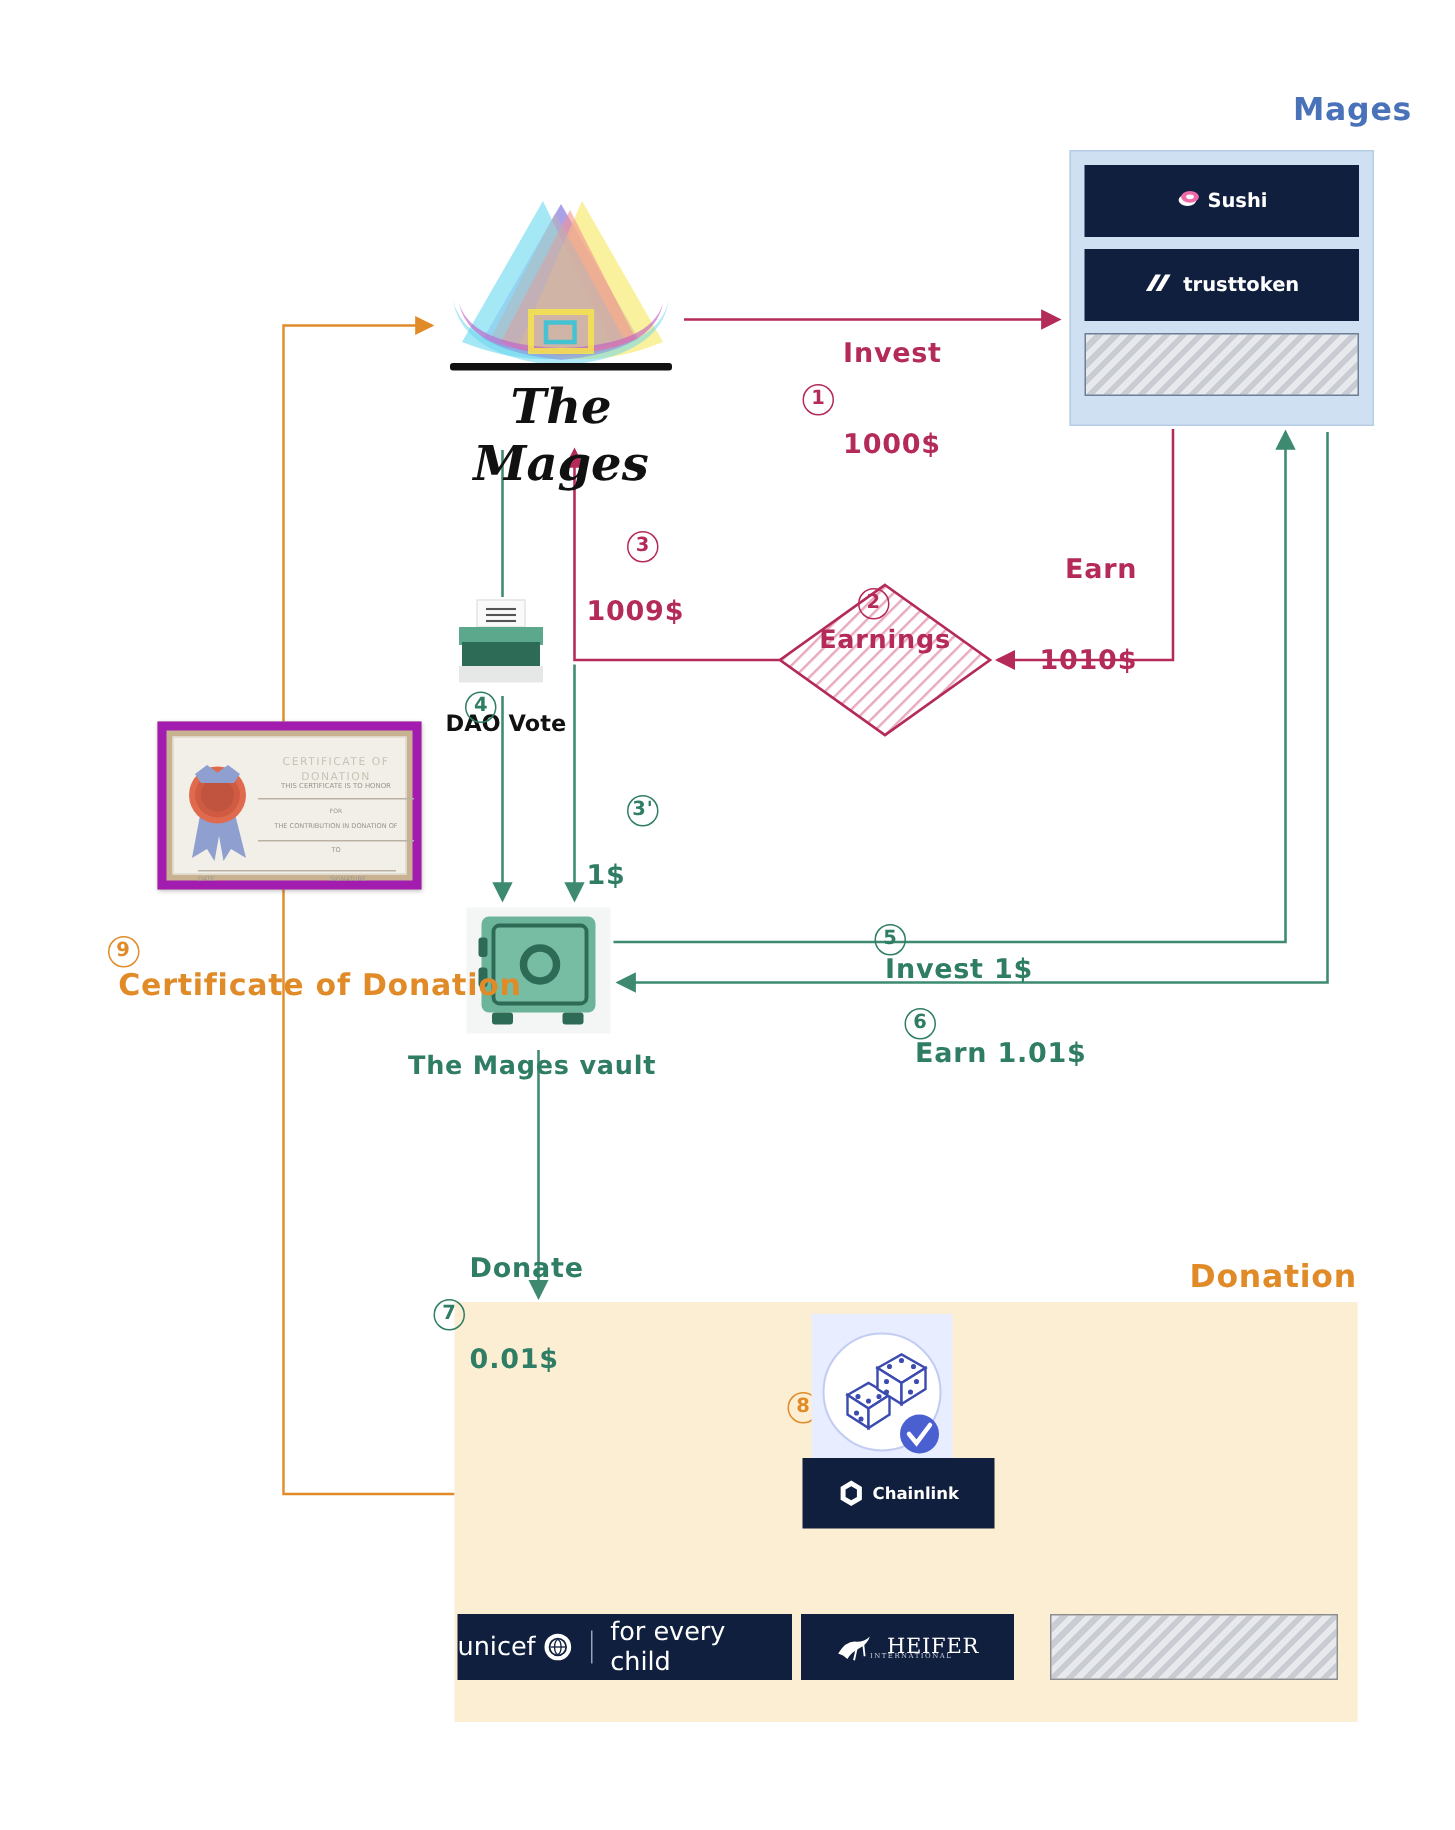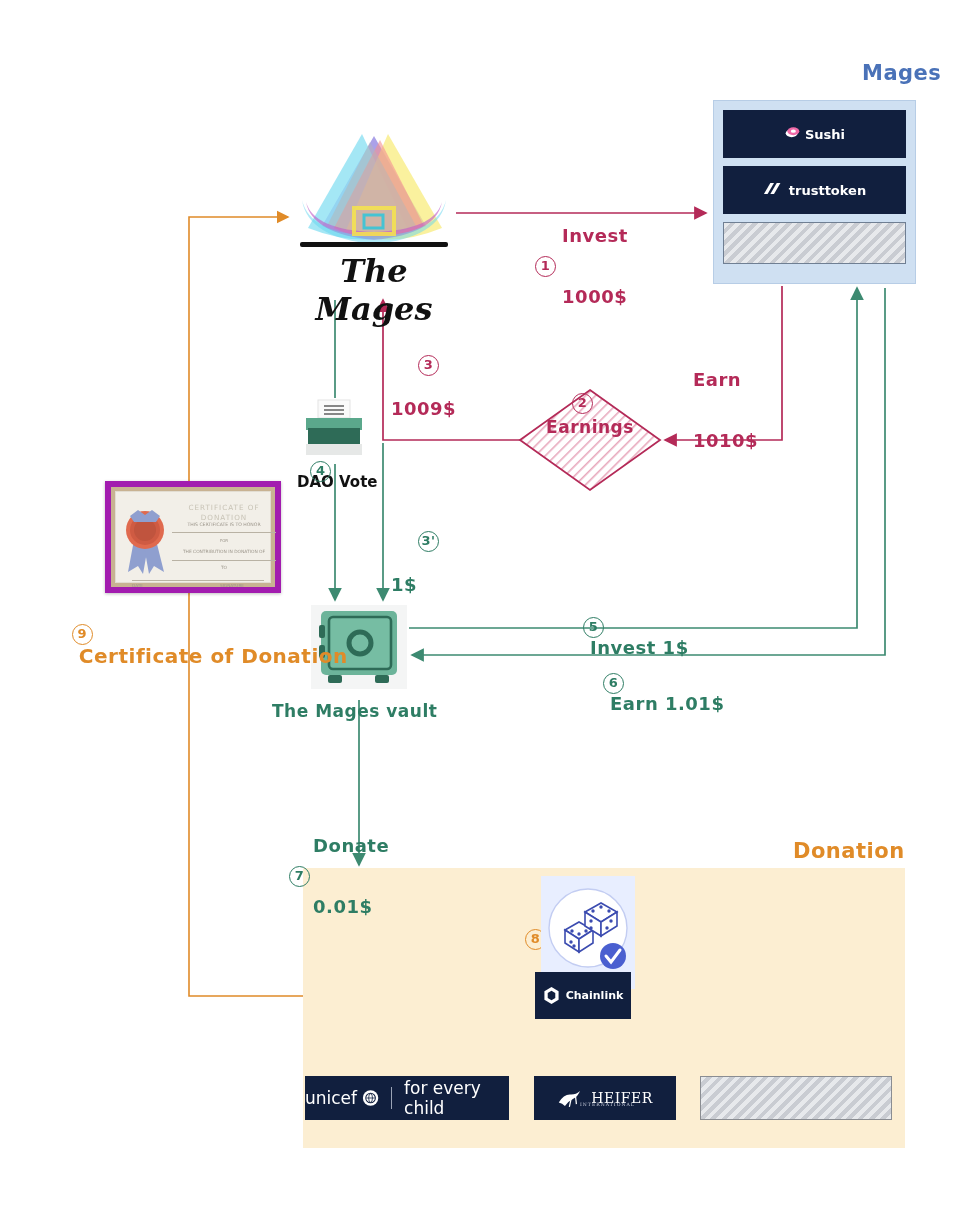--- a/index.html
+++ b/index.html
@@ -46,46 +46,46 @@
   #cert-t4{left:52px;top:58px;width:112px;text-align:center;font-size:4.4px;color:#9b958a;}
   #cert-t5{left:52px;top:74px;width:112px;text-align:center;font-size:4.4px;color:#9b958a;}
   #cert-t6{left:16px;top:92px;font-size:4.2px;color:#9b958a;}
   #cert-t7{left:104px;top:92px;font-size:4.2px;color:#9b958a;}
   #cert-caption{left:42px;top:600px;font-size:20px;color:#e08b28;}
 
   
   #donation-panel{position:absolute;left:303px;top:868px;width:602px;height:280px;background:#fceed2;}
   #donation-title{left:793px;top:840px;font-size:21px;color:#e08b28;}
   #vrf-card{position:absolute;left:541px;top:876px;width:94px;height:113px;background:#e8eeff;}
-  #chainlink-card{position:absolute;left:535px;top:972px;width:96px;height:47px;background:#111f3e;
+  #chainlink-card{position:absolute;left:535px;top:972px;width:128px;height:47px;background:#111f3e;
      display:flex;align-items:center;justify-content:center;gap:6px;color:#fff;font-size:11px;font-weight:700;}
   .partner{position:absolute;top:1076px;height:44px;background:#111f3e;color:#fff;
      display:flex;align-items:center;justify-content:center;}
-  #unicef-card{left:305px;width:204px;}
+  #unicef-card{left:305px;width:223px;}
   #heifer-card{left:534px;width:142px;}
   #partner-blank{left:700px;width:192px;height:44px;position:absolute;top:1076px;
      border:1px solid #8a8d92;box-sizing:border-box;
      background:repeating-linear-gradient(-45deg,#e7e9ec 0 4px,#c9ccd2 4px 8px);}
   #unicef-txt{font-size:17px;font-weight:400;display:flex;align-items:center;gap:5px;}
   #unicef-div{width:1px;height:22px;background:#9aa3b5;margin:0 7px;}
   #heifer-txt{display:flex;align-items:center;gap:4px;}
   #heifer-main{font-family:"DejaVu Serif",serif;font-size:14px;letter-spacing:.5px;}
   #heifer-sub{position:absolute;top:26px;left:46px;font-family:"DejaVu Serif",serif;
      font-size:4.6px;letter-spacing:1px;color:#c9cedd;}
 
   
   .crimson{color:#b42a58;}
   .green{color:#2e7d64;}
   .orange{color:#e08b28;}
   .num{display:inline-block;border-radius:50%;border:1.6px solid currentColor;
        width:21px;height:21px;line-height:18px;text-align:center;font-size:13px;
        vertical-align:middle;box-sizing:border-box;}
   #l1{left:508px;top:166px;font-size:18px;}
   #l1 .num{margin-right:6px;}
-  #l2-earn{left:693px;top:330px;font-size:18px;text-align:left;}
+  #l2-earn{left:693px;top:330px;font-size:18px;text-align:right;}
   #l3{left:391px;top:334px;font-size:18px;}
   #l3p{left:391px;top:510px;font-size:18px;}
   #l4{left:286px;top:443px;}
   #l5{left:556px;top:596px;font-size:18px;}
   #l6{left:576px;top:652px;font-size:18px;}
   #l7{left:262px;top:776px;font-size:18px;}
   #l8{left:498px;top:908px;font-size:18px;}
   #earn-diamond-lbl{position:absolute;left:522px;top:417px;width:136px;text-align:center;
      font-size:17px;color:#b42a58;}
   #earn-num{position:absolute;left:572px;top:392px;font-size:17px;color:#b42a58;}

